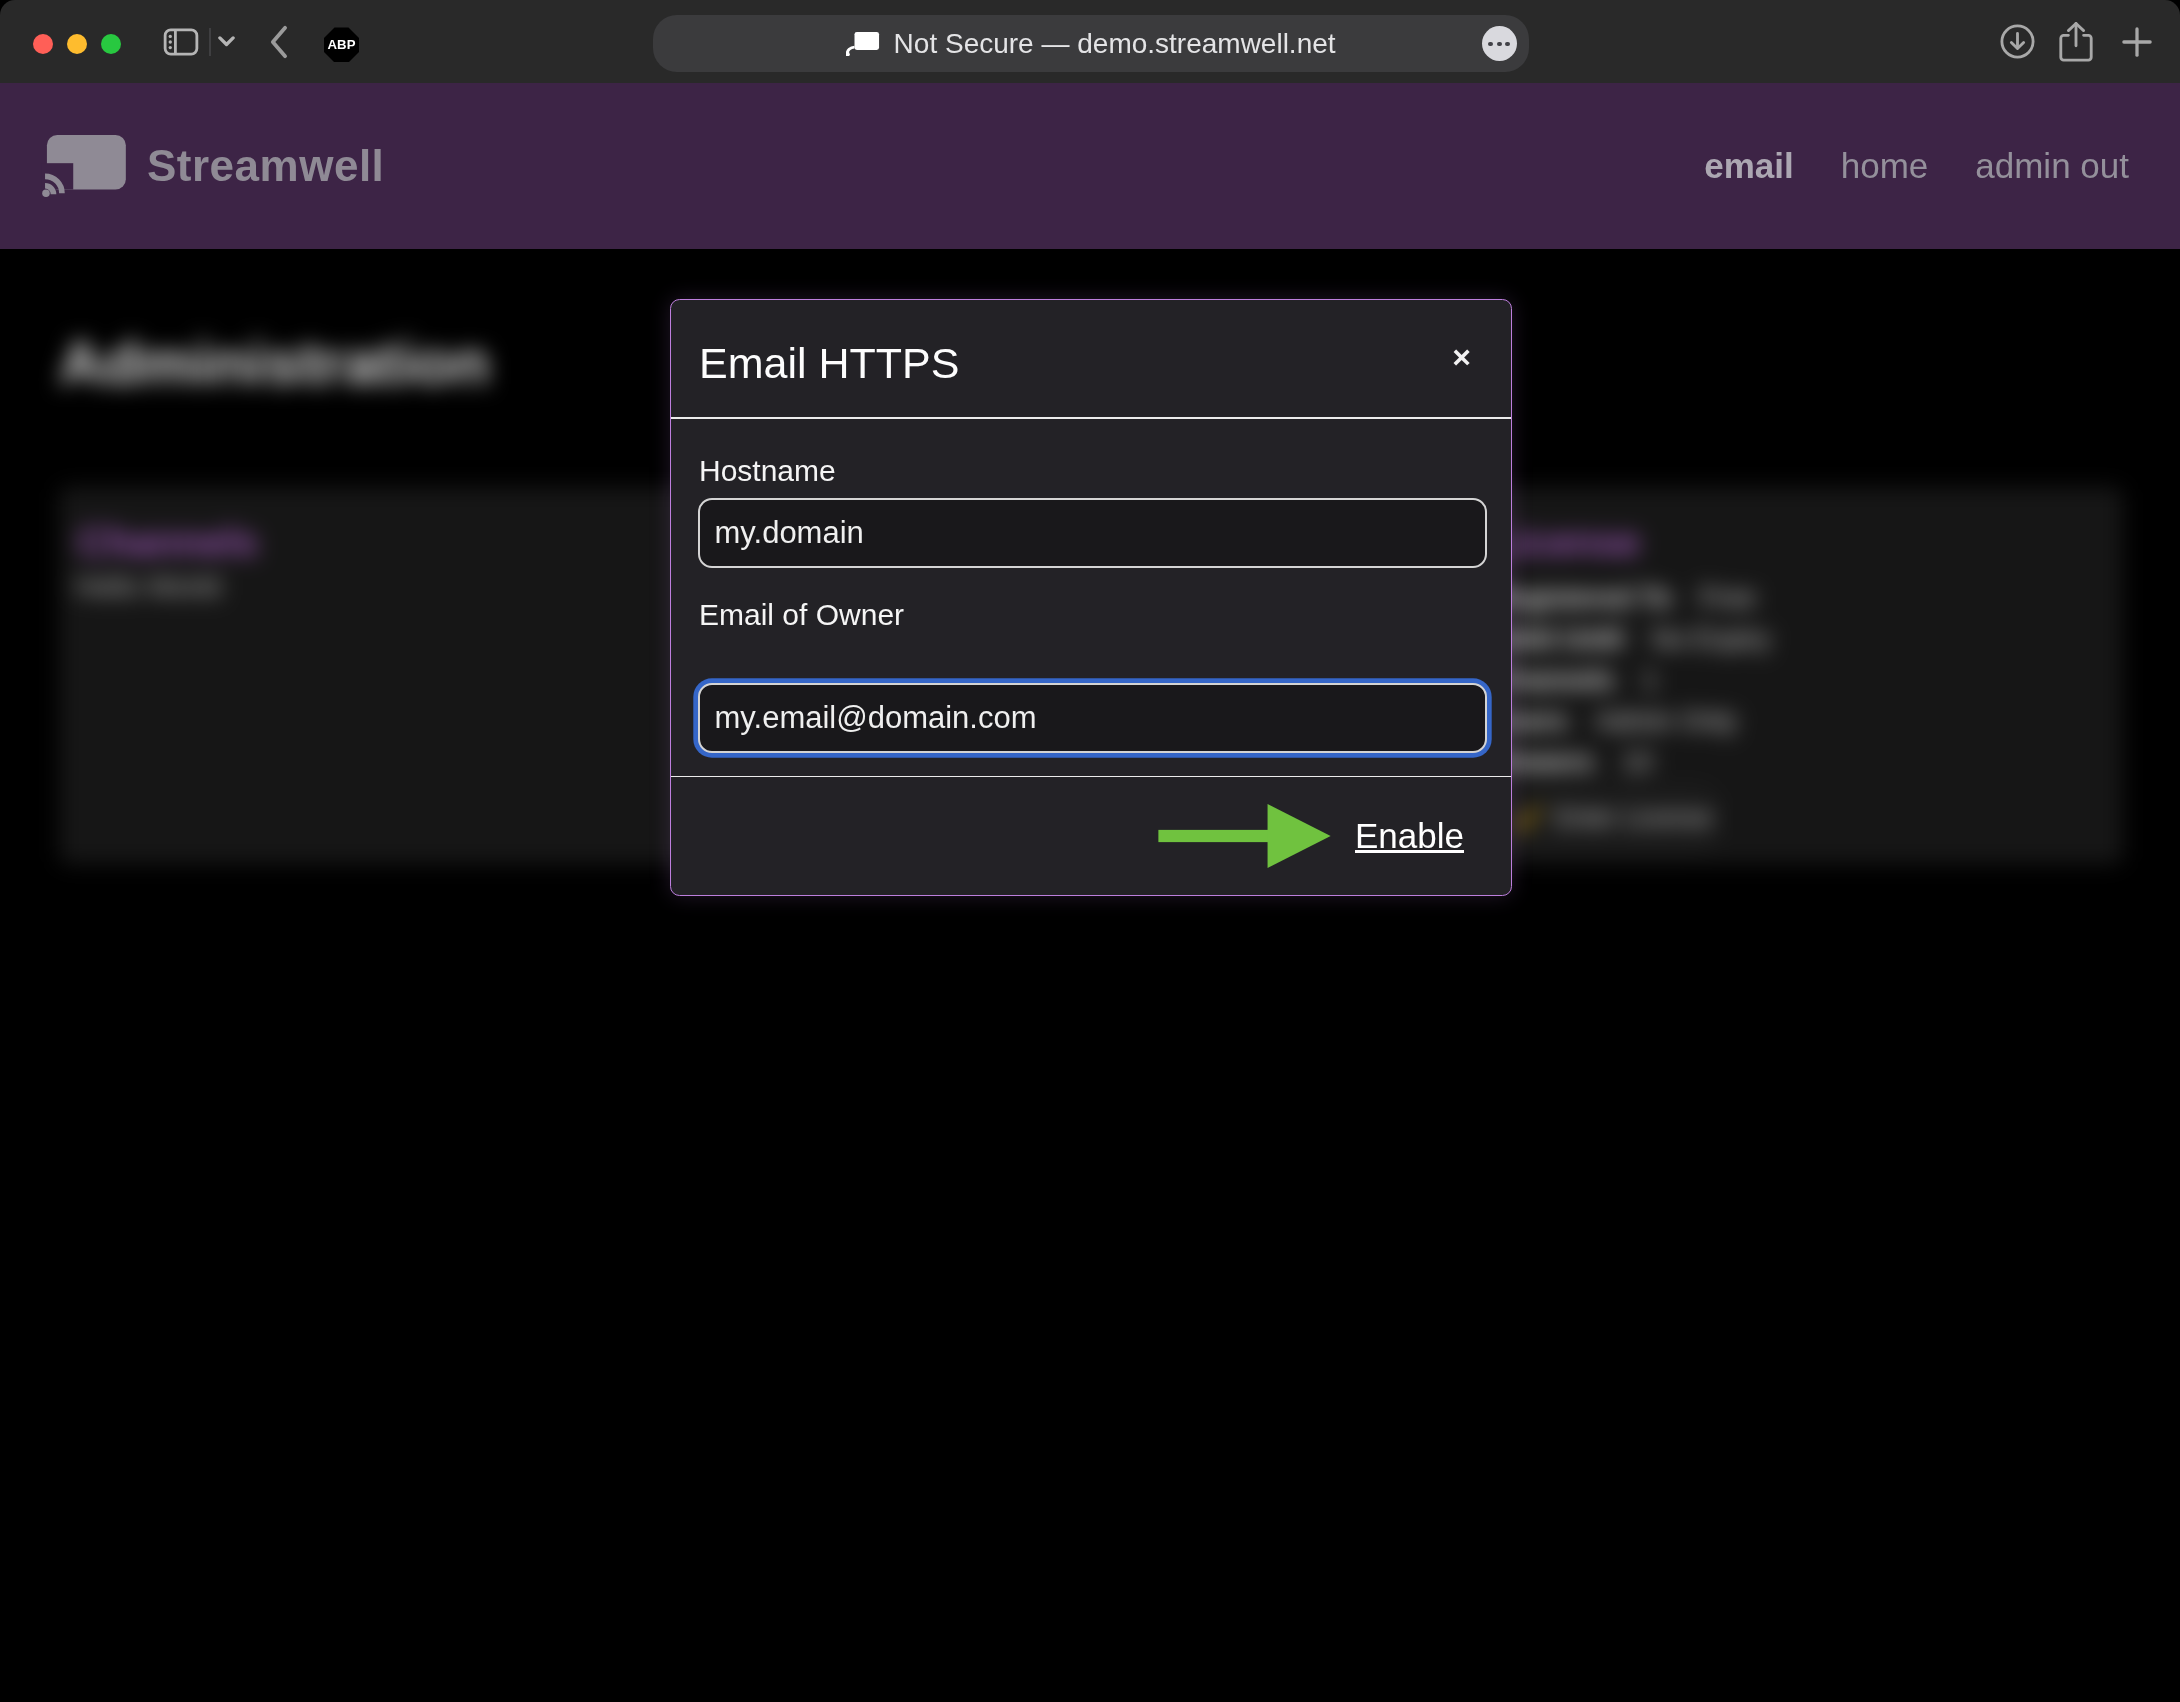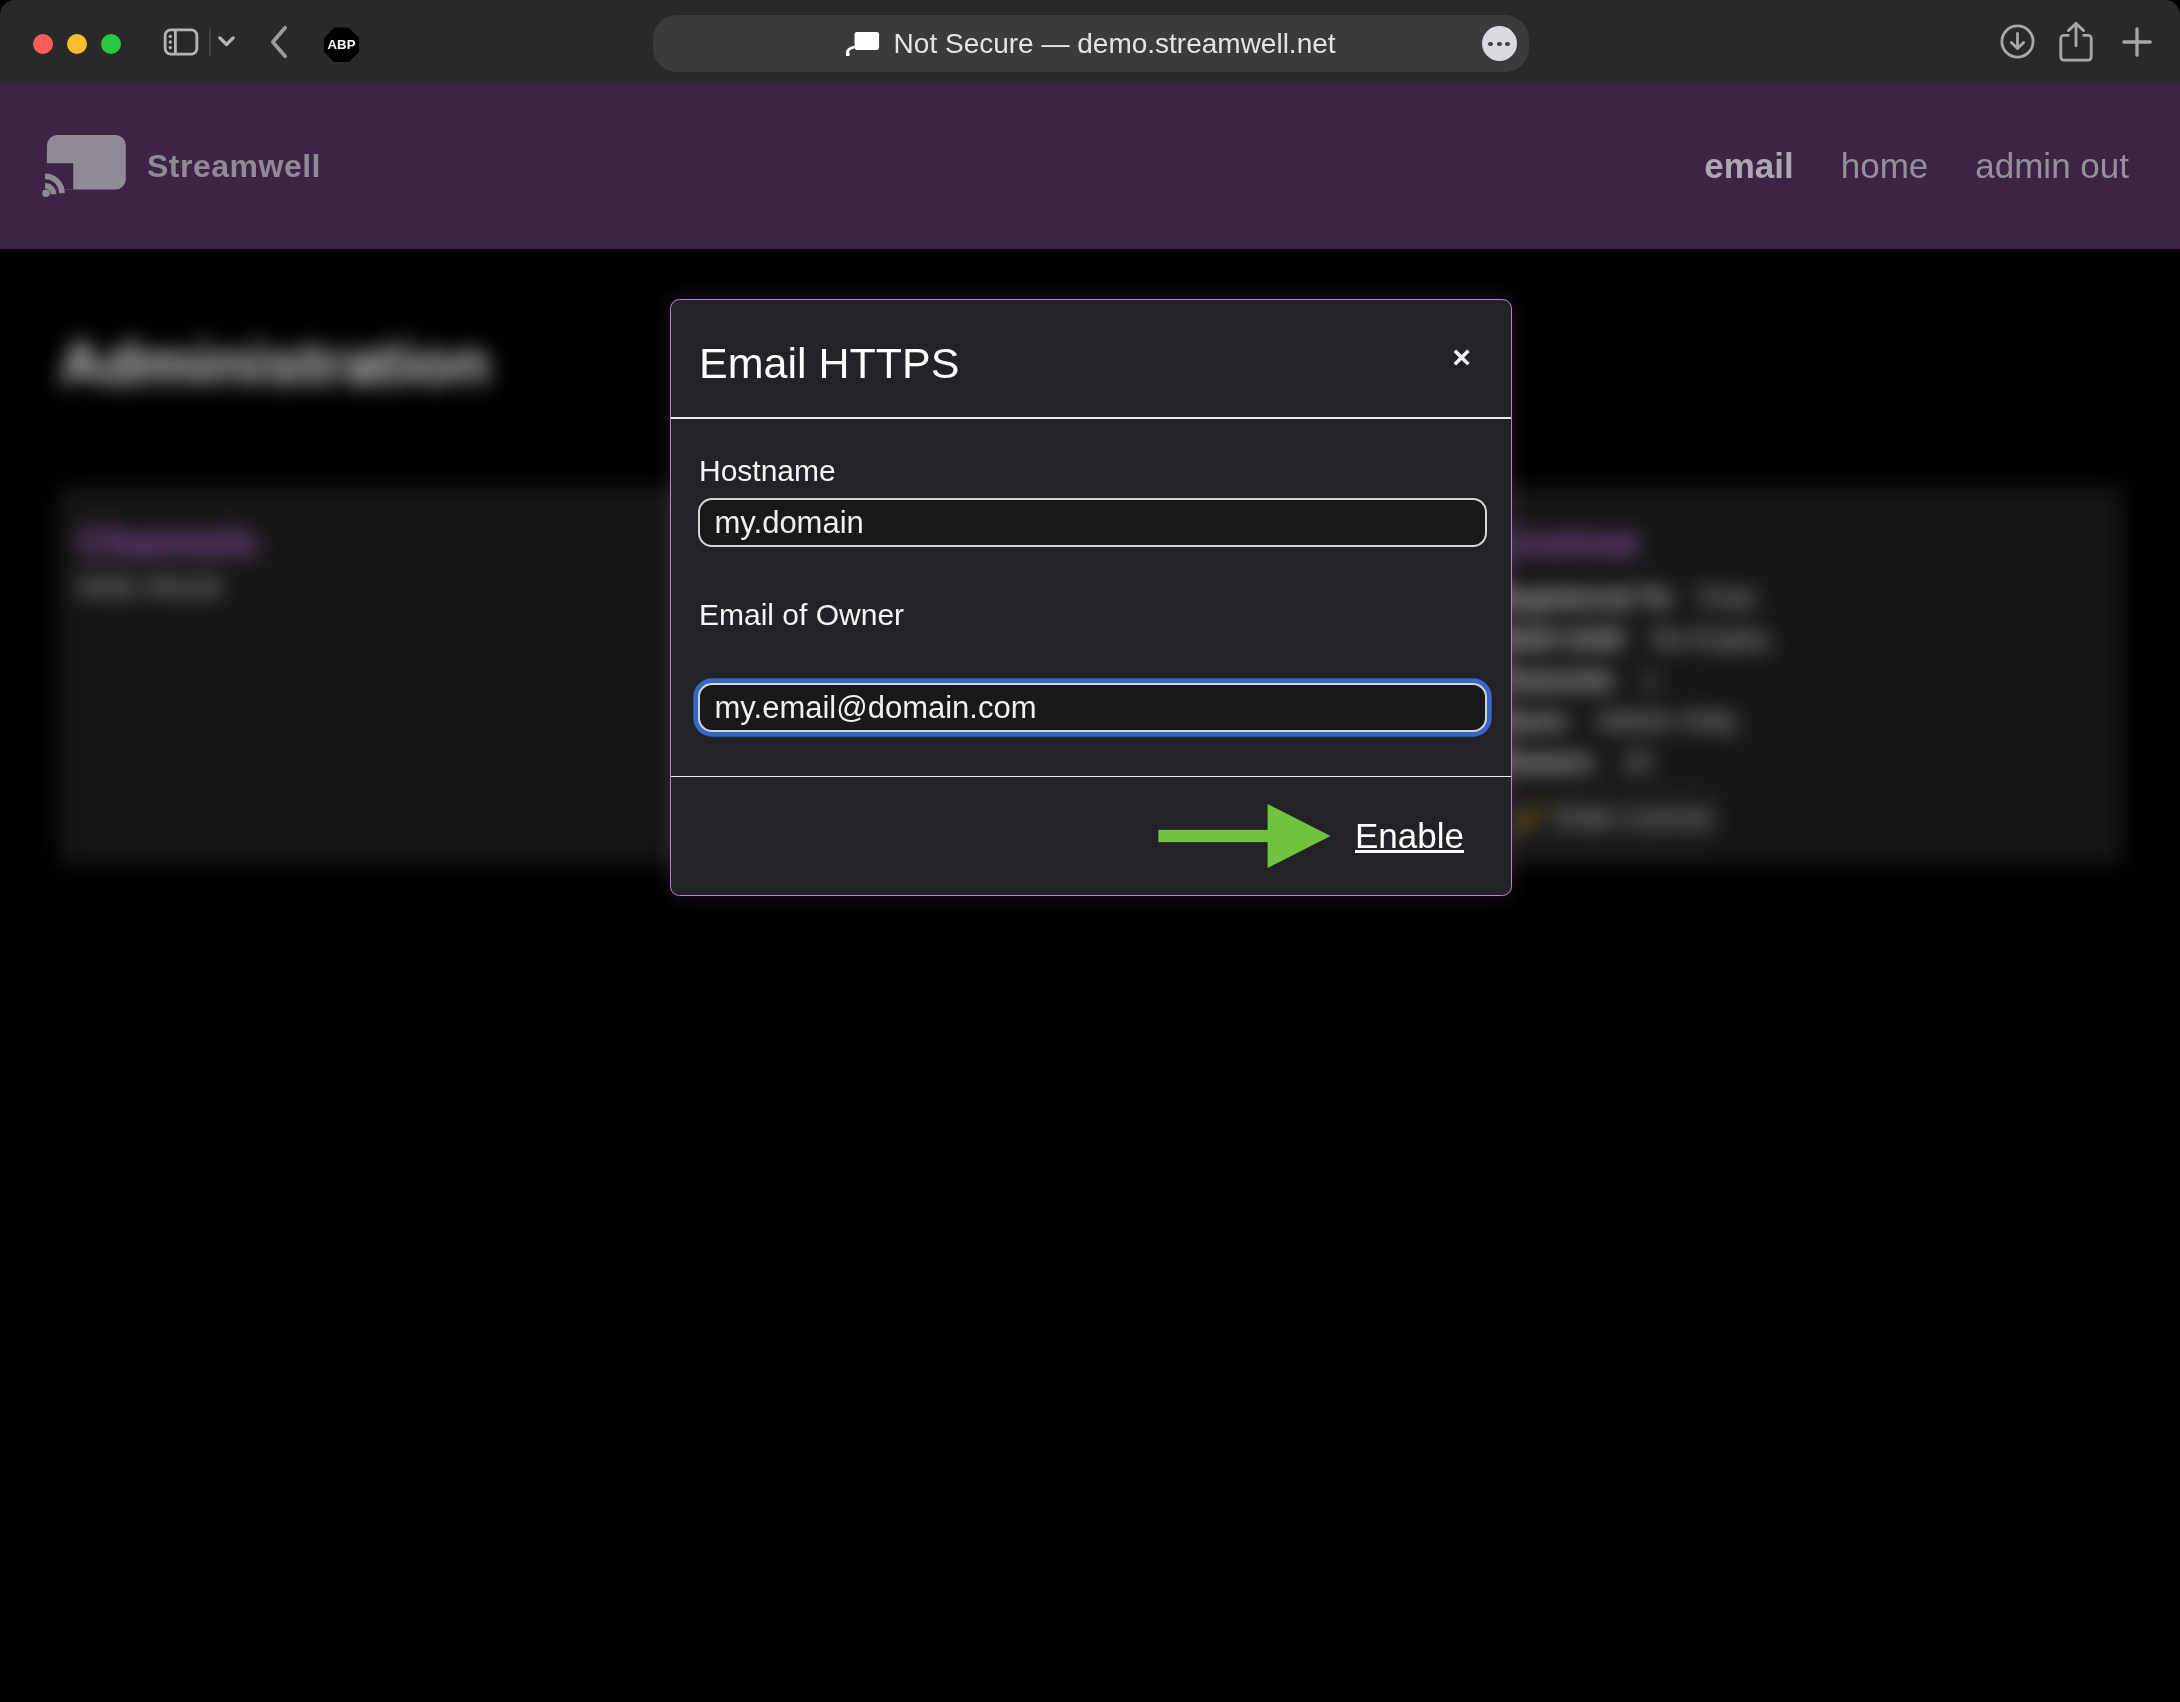--- a/index.html
+++ b/index.html
@@ -26,21 +26,21 @@
   .ab-inner { display:flex; align-items:center; gap:13.2px; }
   .ab-text { color:#e4e4e6; font-size:28px; }
   .ellipsis-btn { position:absolute; right:12.3px; top:11.4px; width:35px; height:35px;
                   border-radius:50%; background:#d9d9de; display:flex; align-items:center;
                   justify-content:center; gap:3.8px; }
   .ellipsis-btn i { width:4.7px; height:4.7px; border-radius:50%; background:#414147; }
 
   
   .site-header { position:absolute; left:0; top:83px; width:2180px; height:166px; background:#3d2446; }
   .brand { position:absolute; left:41px; top:0; height:166px; display:flex; align-items:center; gap:19px; cursor:pointer; }
-  .brand-name { color:#8f8a95; font-size:32px; font-weight:700; letter-spacing:0.5px; }
+  .brand-name { color:#8f8a95; font-size:44px; font-weight:700; letter-spacing:0.5px; }
   .main-nav { position:absolute; right:51px; top:0; height:166px; display:flex; align-items:center; gap:47px; }
   .main-nav a { text-decoration:none; font-size:35px; color:#94909b; cursor:pointer; }
   .main-nav a.active { color:#aca7b2; font-weight:700; }
 
   
   .page-blur { position:absolute; left:0; top:249px; width:2180px; height:1454px;
                filter:blur(10.4px); }
   .admin-title { position:absolute; left:59px; top:79px; font-size:61px; font-weight:700;
                  color:#d2d2d2; }
   .admin-card { position:absolute; left:59px; top:238px; width:2064px; height:377px;
@@ -62,21 +62,21 @@
   .modal { position:absolute; left:670px; top:299px; width:842px; height:597px;
            background:#232226; border:1.9px solid #bd7fdd; border-radius:9.5px; z-index:10;
            box-shadow:0 0 21px rgba(190,130,230,.18); }
   .m-title { position:absolute; left:28px; top:39px; font-size:43px; font-weight:500; color:#fdfdfd; }
   .m-close { position:absolute; right:40px; top:41px; font-size:32px; font-weight:700;
              color:#f2f2f2; line-height:32px; cursor:pointer; }
   .m-div-top { position:absolute; left:0; top:117px; width:100%; height:1.9px; background:#ebebeb; }
   .m-label { position:absolute; left:28px; font-size:30px; color:#f5f5f5; }
   .m-label.l1 { top:154px; }
   .m-label.l2 { top:298px; }
-  .m-input { position:absolute; left:26.5px; width:789px; height:49px; background:#19181b;
+  .m-input { position:absolute; left:26.5px; width:789px; height:70px; background:#19181b;
              border:2.8px solid #d4d4d4; border-radius:14px; color:#efefef; font-size:31px;
              padding:0 15px; font-family:"Liberation Sans", sans-serif; outline:none; }
   .m-input.i1 { top:198px; }
   .m-input.i2 { top:343px; box-shadow:0 0 0 4.7px #3566c8;margin-top:40px; }
   .m-footer { position:absolute; left:0; bottom:0; width:100%; height:119px;
               border-top:1.9px solid #ebebeb; display:flex; align-items:center;
               justify-content:flex-end; gap:24px; padding-right:47px; }
   .enable-btn { background:none; border:none; color:#ffffff; font-size:35px;
                 font-family:"Liberation Sans", sans-serif; cursor:pointer;text-decoration:underline; }
   svg.lineico { display:block; }

